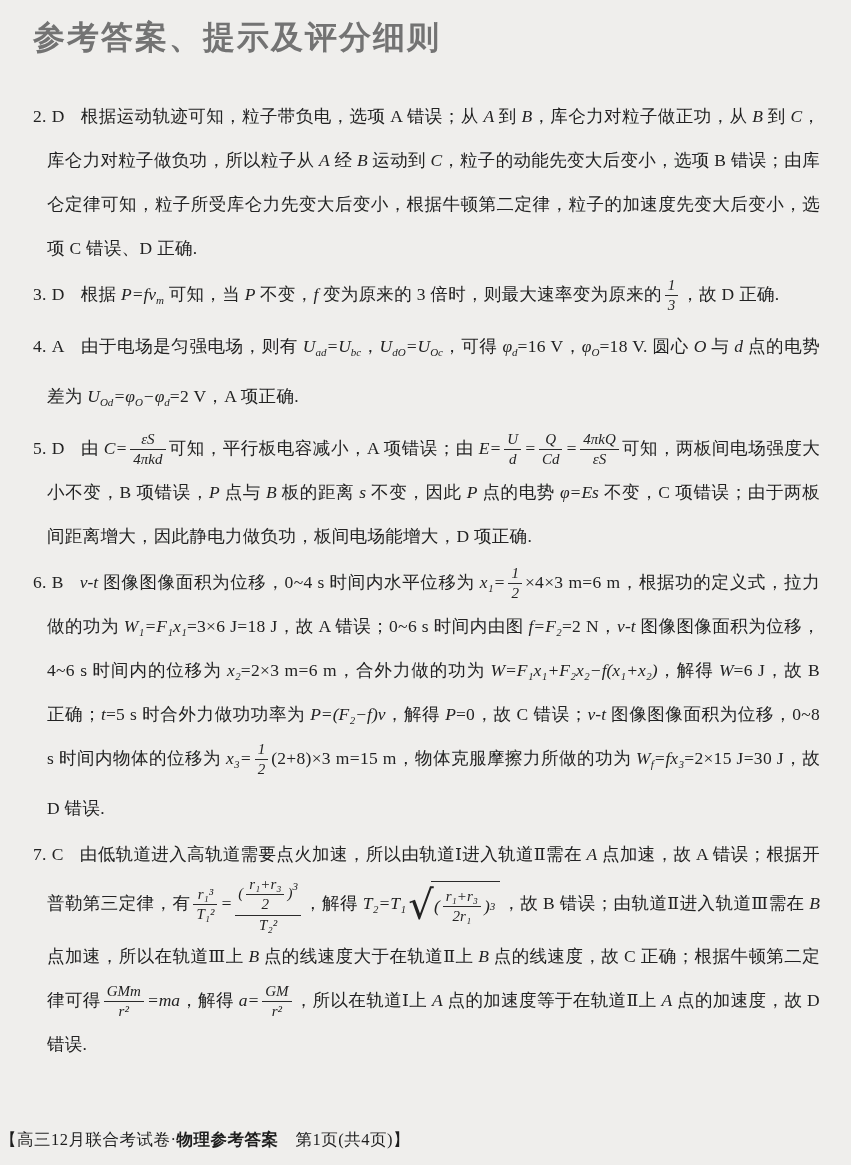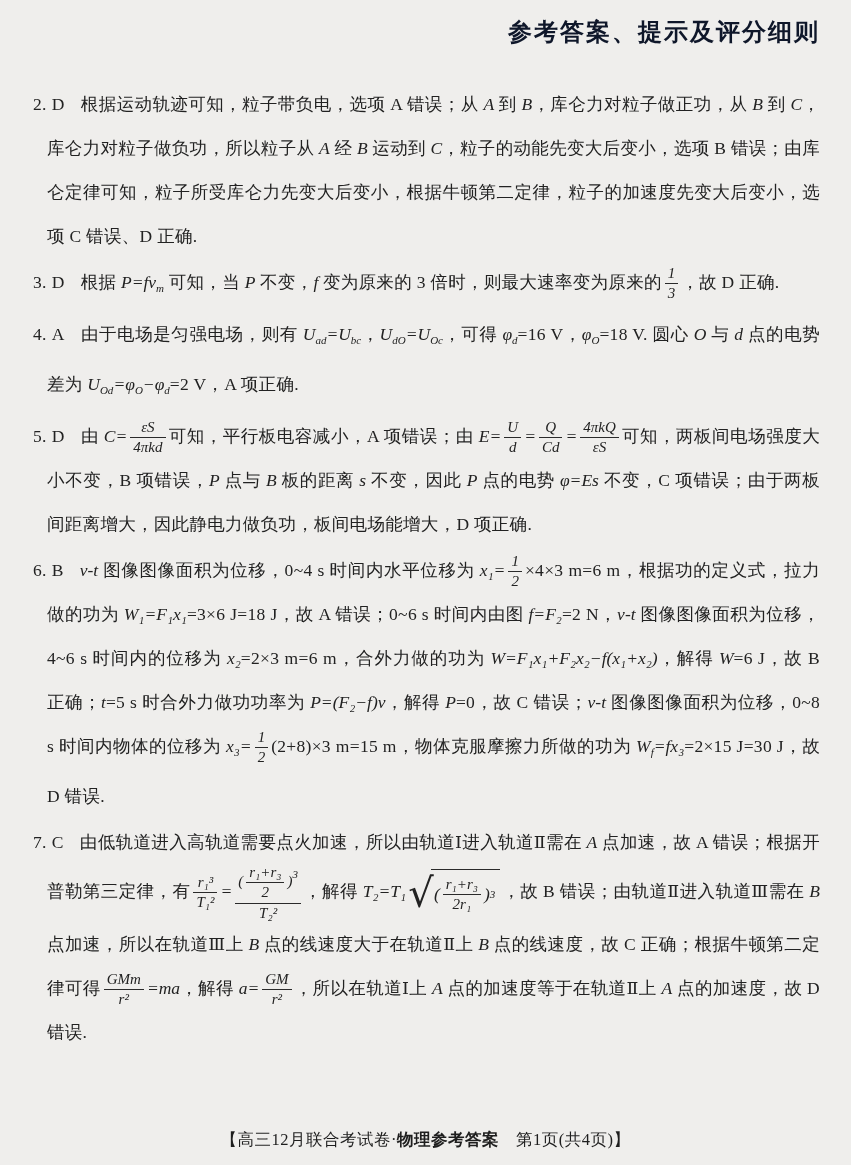--- a/index.html
+++ b/index.html
@@ -11,27 +11,27 @@
     overflow:hidden;
     position:relative;
   }
   .page{
     width:851px;height:1165px;
     box-sizing:border-box;
     padding:10px 31px 0 33px;
     position:relative;
   }
   .title{
-    text-align:right;
-    font-size:24px;
+    text-align:left;
+    font-size:32px;
     font-weight:bold;
     letter-spacing:2px;
     font-family:"Liberation Sans","DejaVu Sans",sans-serif;
     margin:6px 0 34px 0;
-    color:#0f172a;
+    color:#737373;
   }
   .content{
     font-size:17.5px;
     letter-spacing:0.3px;
     line-height:44px;
   }
   .item{
     padding-left:14px;
     text-indent:-14px;
     margin:0 0 2px 0;
@@ -89,21 +89,21 @@
   .sqrt .radicand{
     display:inline-flex;
     align-items:center;
     border-top:1.6px solid #2a2a2a;
     padding:2px 5px 0 3px;
   }
   .footer{
     position:absolute;
     left:0;right:0;
     bottom:14px;
-    text-align:center;
+    text-align:left;
     font-size:16.5px;
     color:#1e1e1e;
     letter-spacing:0.5px;
   }
   .footer .fbold{font-weight:bold;}
 </style>
 </head>
 <body>
 
 <div class="page">

